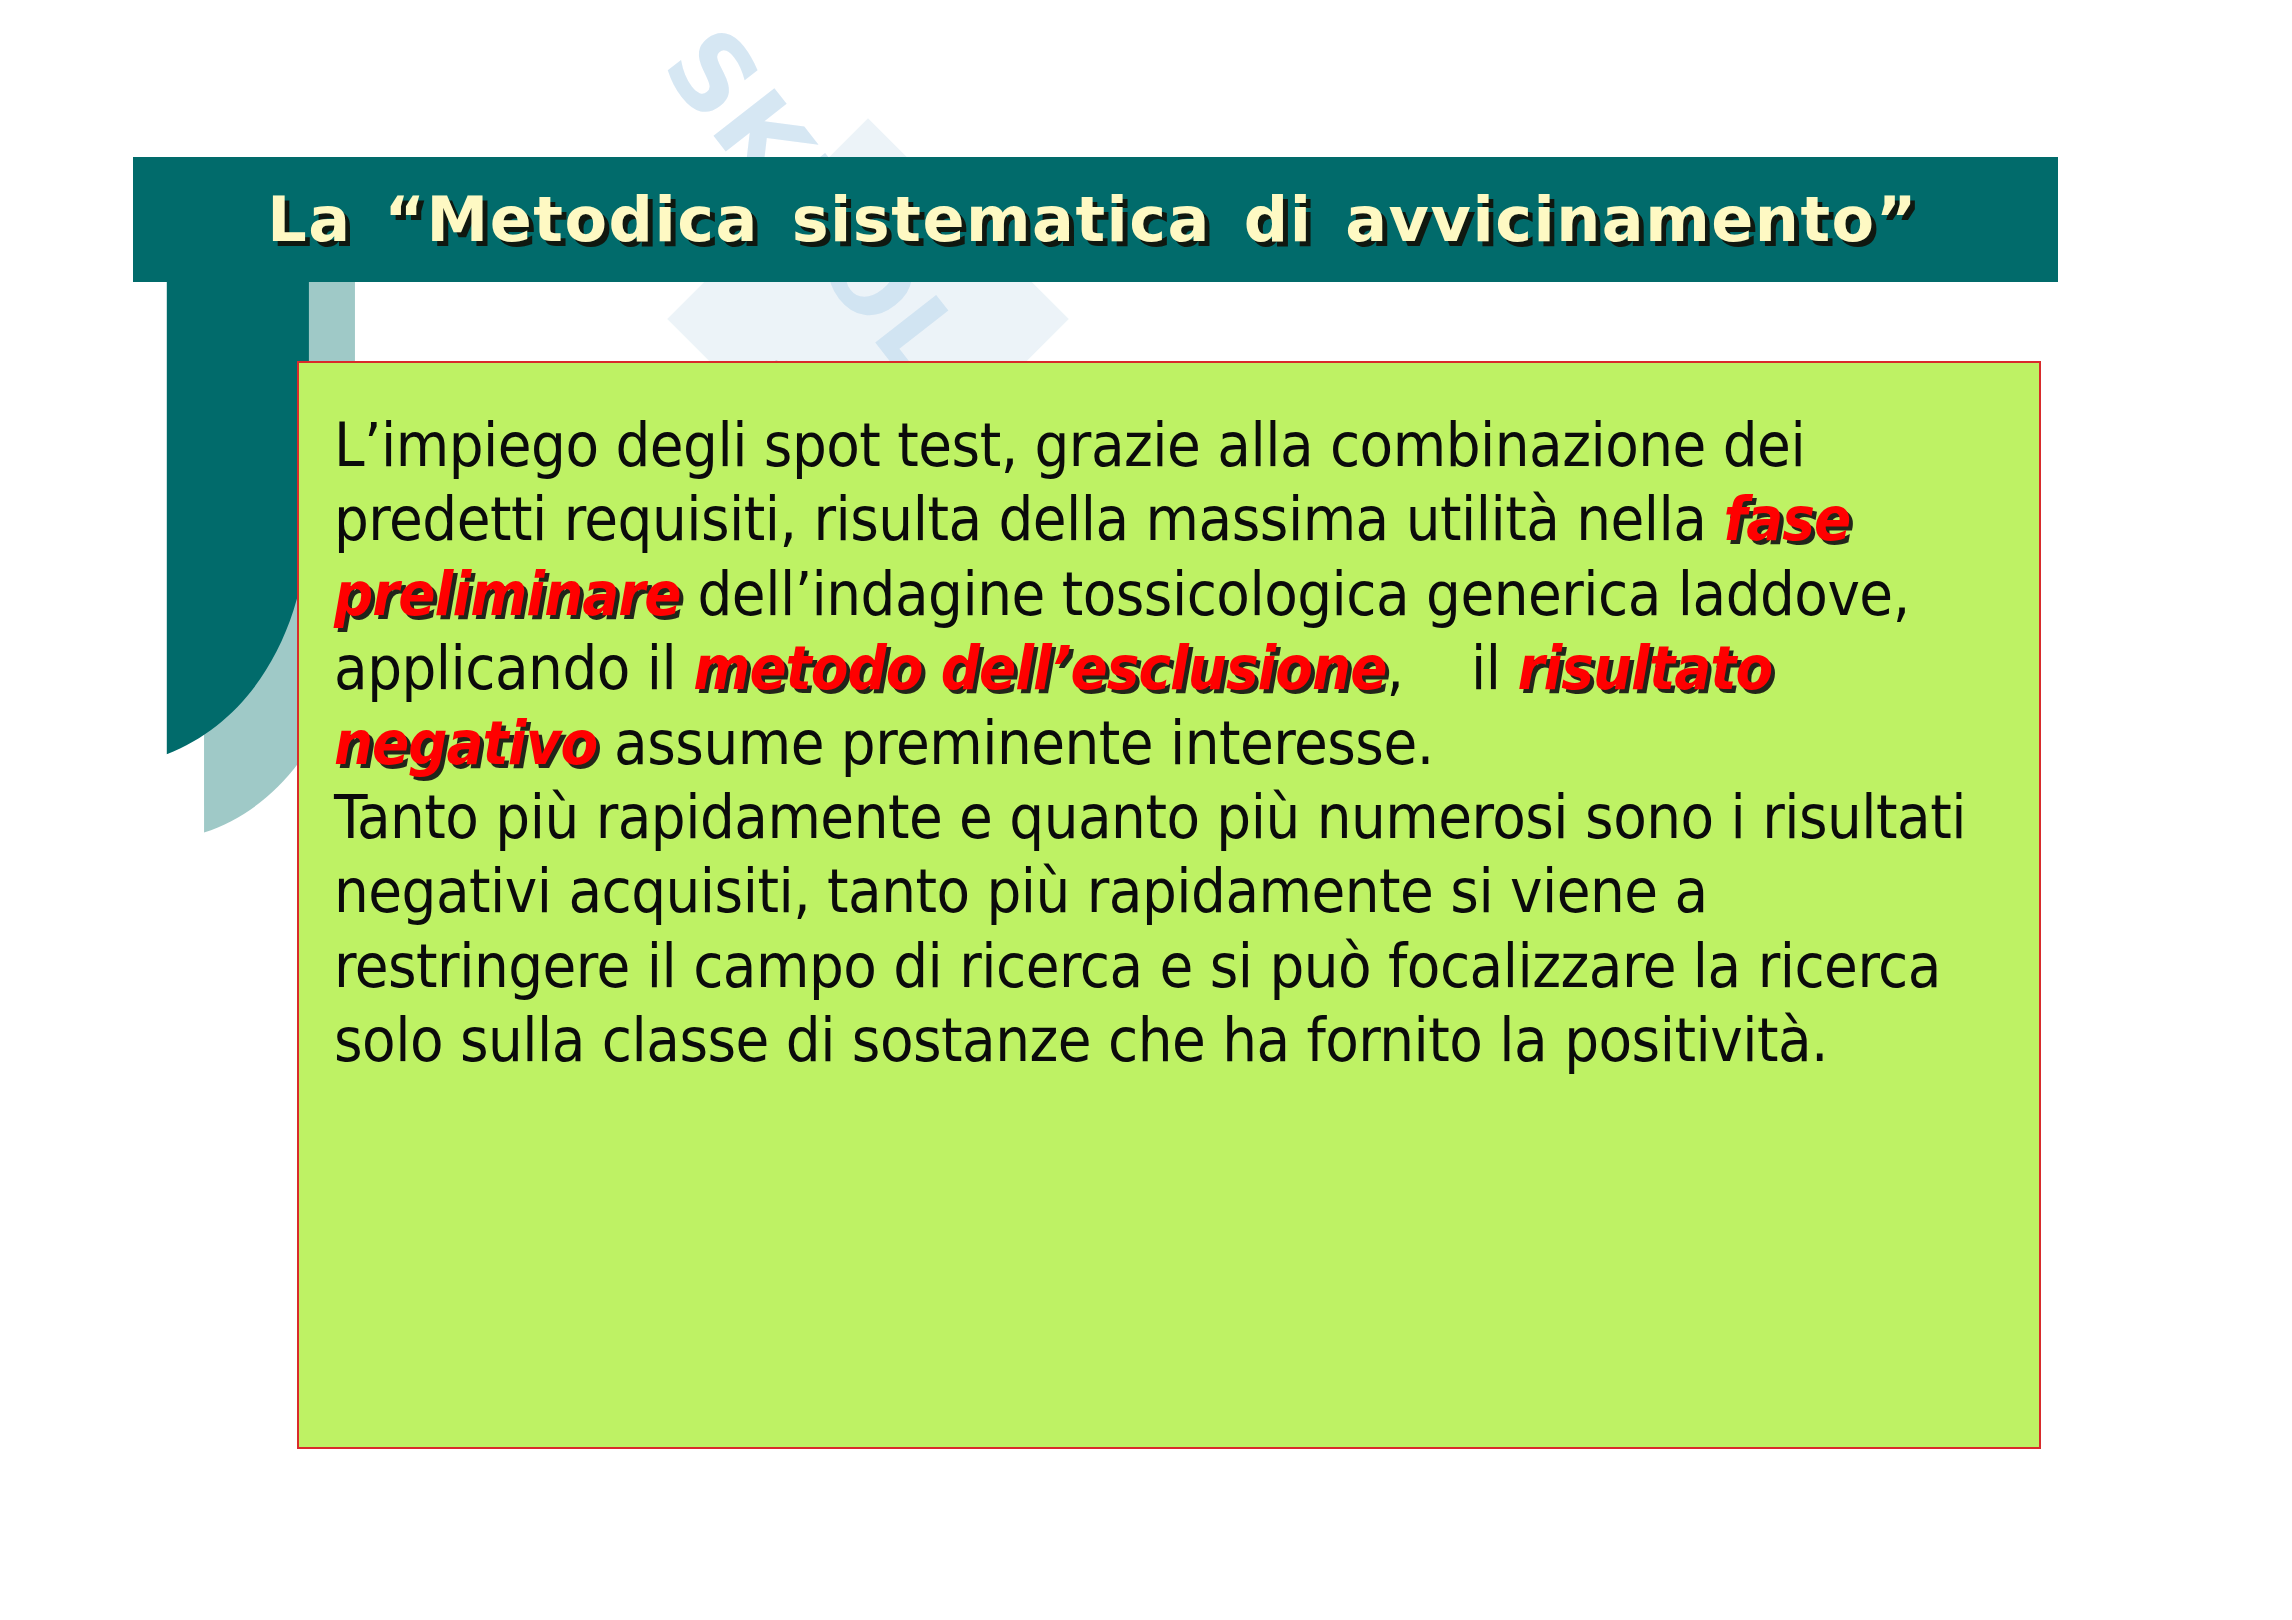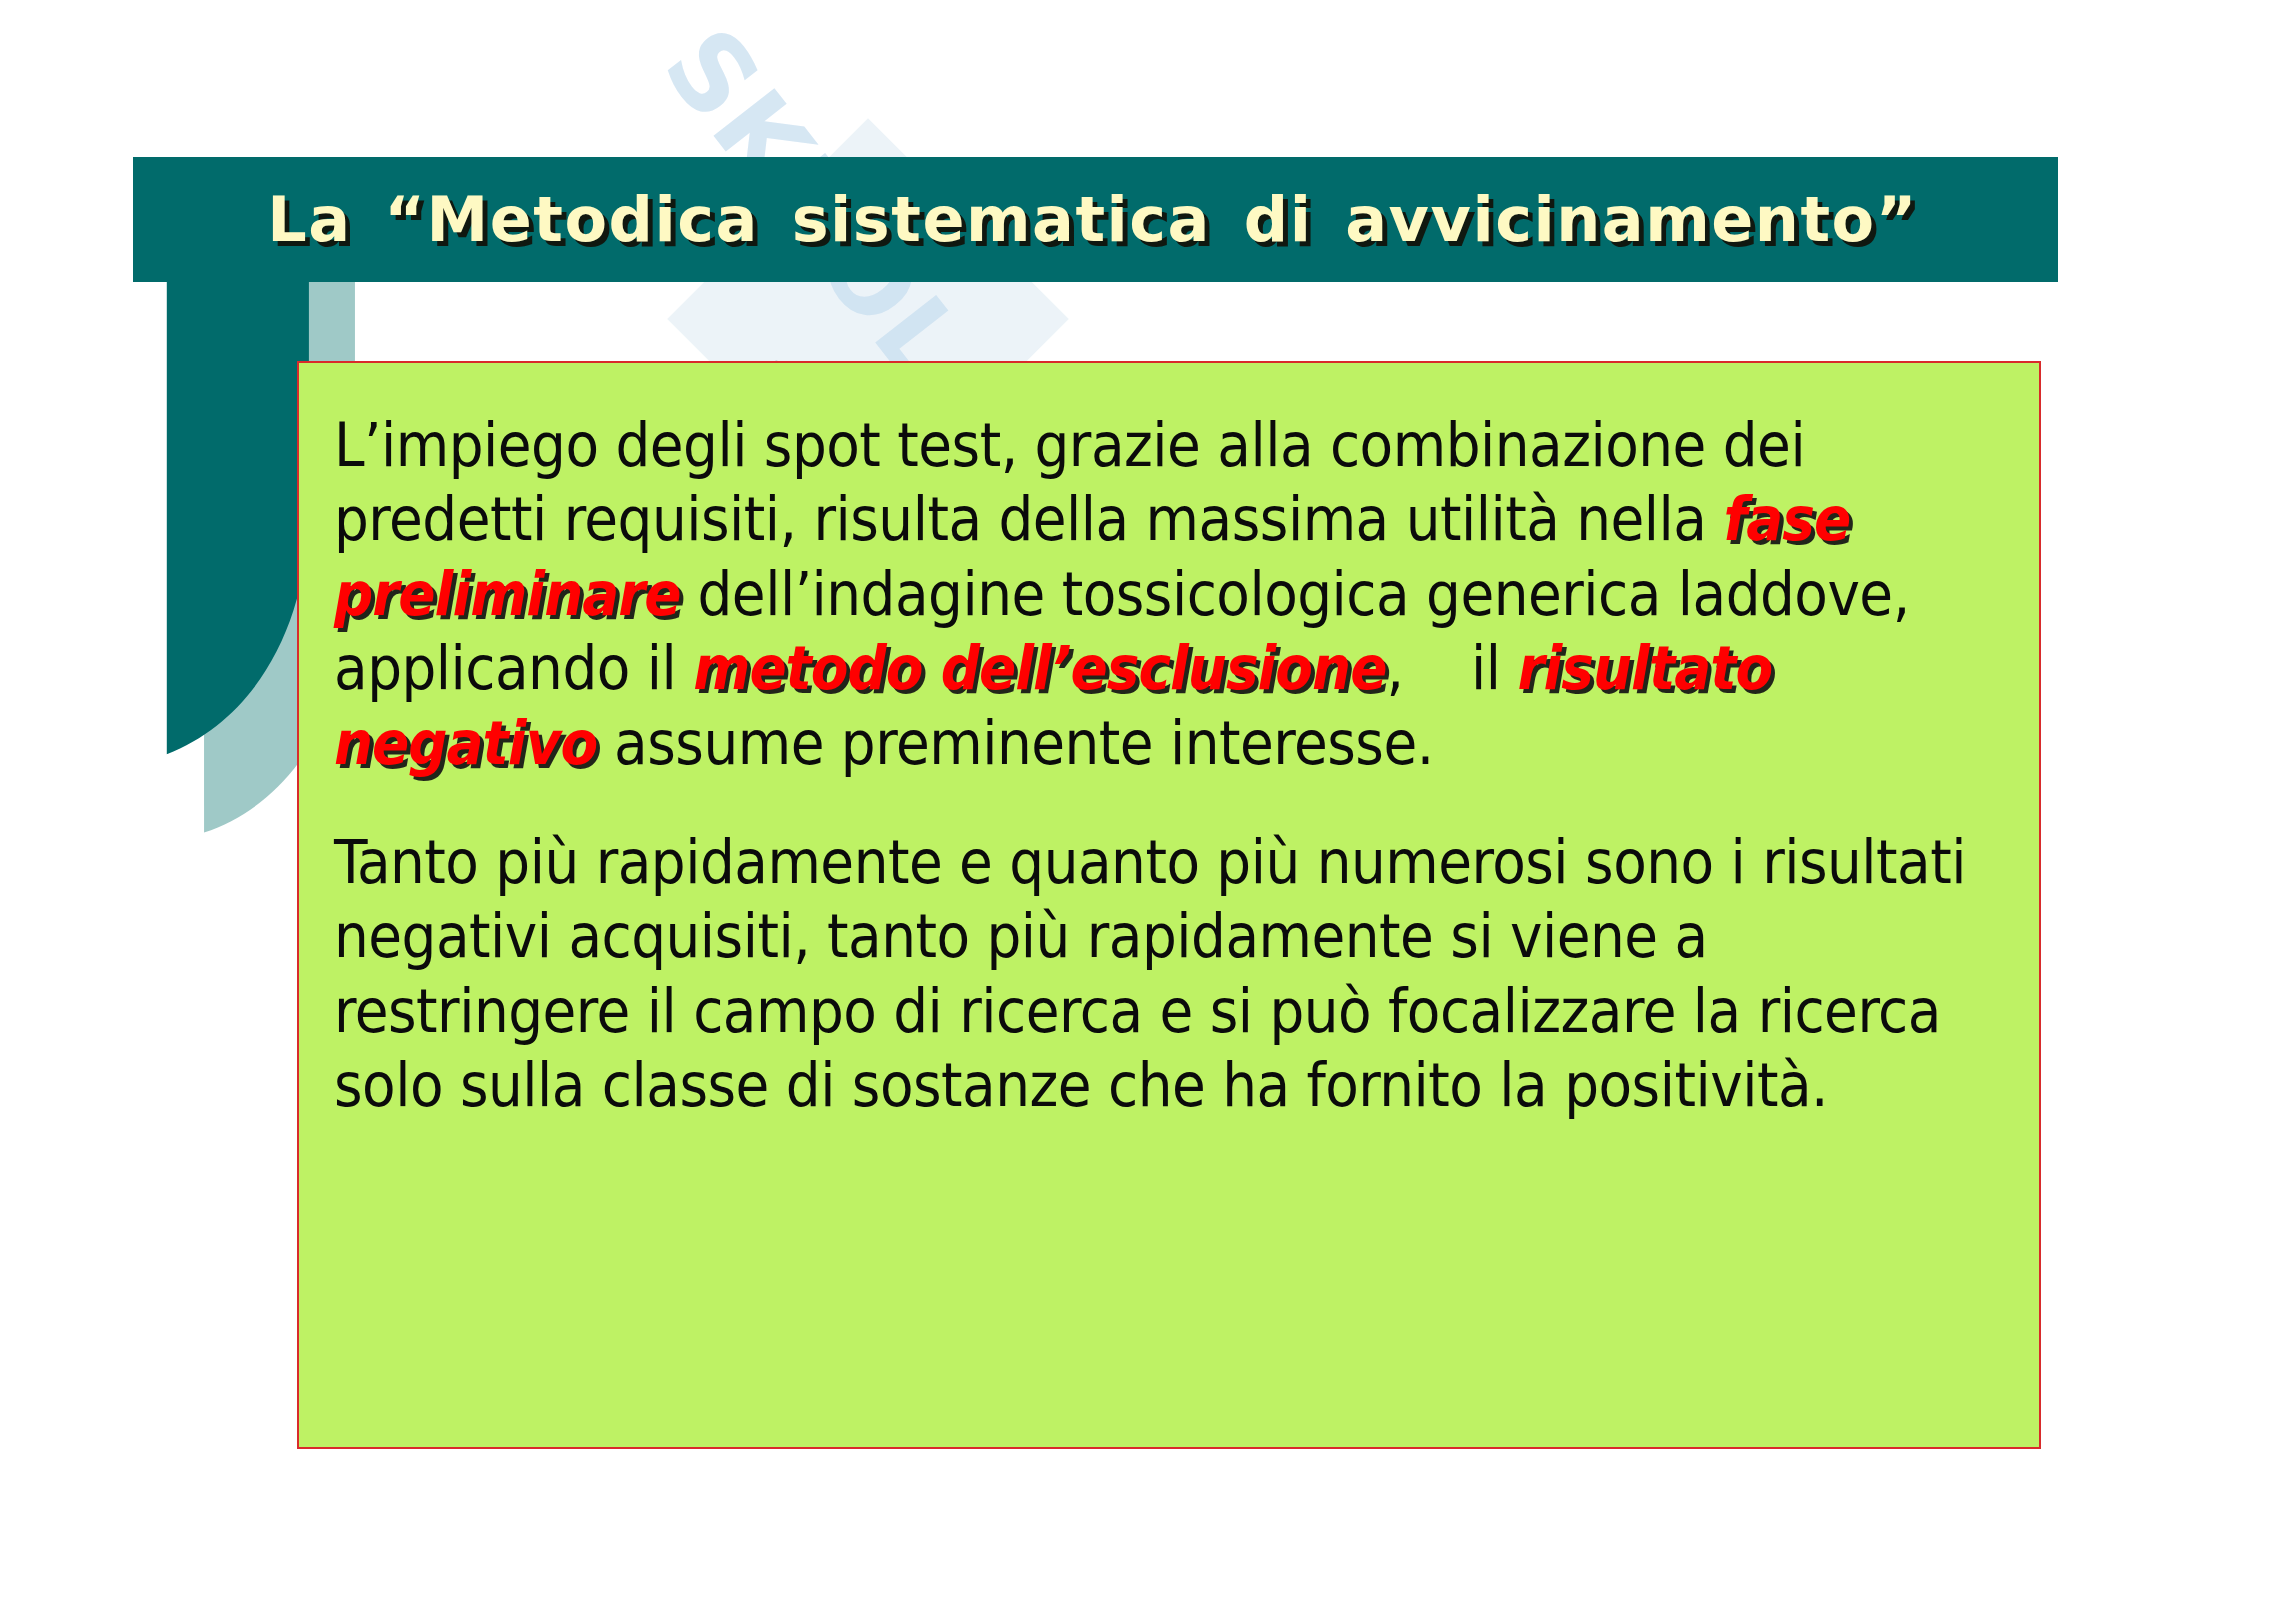--- a/index.html
+++ b/index.html
@@ -129,21 +129,21 @@
   }
   .para {
     color: #0b0b0b;
     font-family: "DejaVu Sans Condensed", "DejaVu Sans", sans-serif;
     font-size: 61px;
     line-height: 1.22;
     letter-spacing: -0.5px;
     margin: 0;
     font-stretch: condensed;
   }
-  .para + .para { margin-top: 45px; }
+  .para + .para { }
 
   .emph {
     color: #ff0000;
     font-weight: bold;
     font-style: italic;
     text-shadow: 3.9px 3.9px 0 rgba(20,20,20,.92);
     letter-spacing: -1px;
   }
   .gap-wide { white-space: pre; }
 </style>

